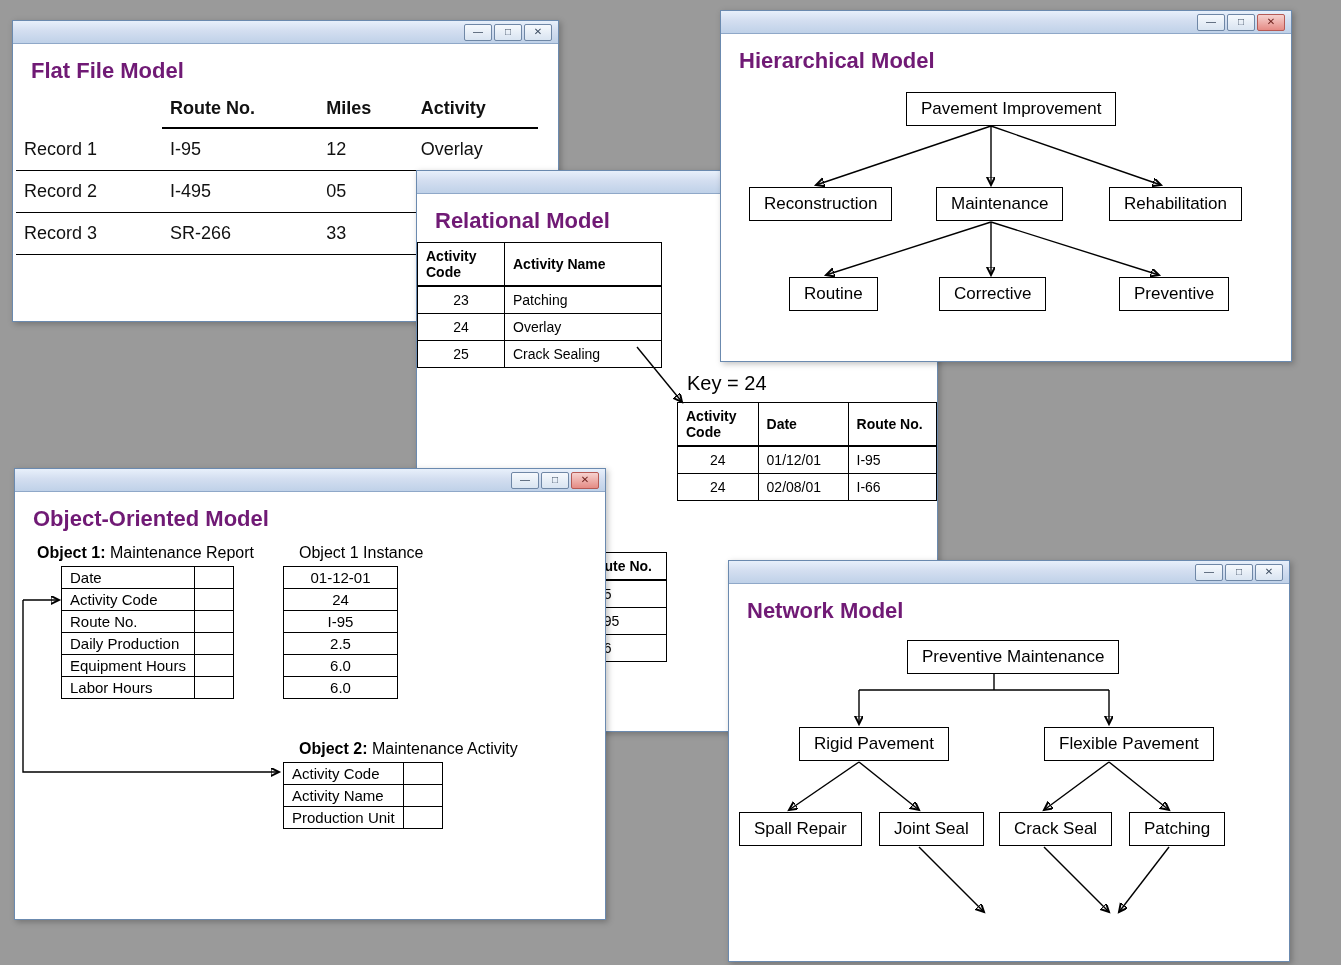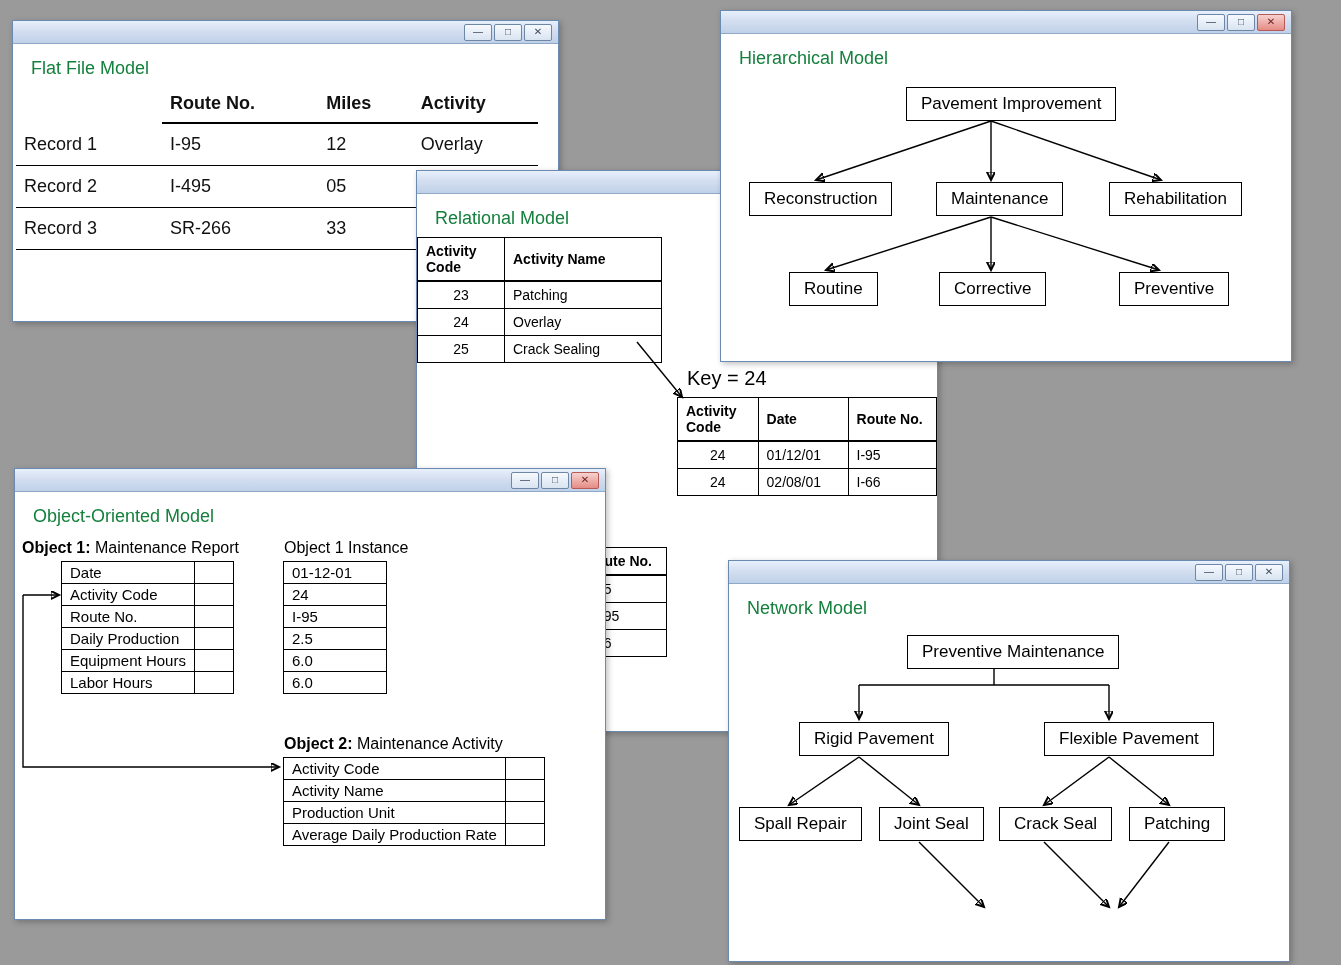--- a/index.html
+++ b/index.html
@@ -1,41 +1,41 @@
 <!DOCTYPE html>
 <html><head>
 <meta charset="utf-8">
 <style>
   html,body{margin:0;padding:0;width:1341px;height:965px;background:#9a9a9a;font-family:"Helvetica Neue",Arial,sans-serif;overflow:hidden;}
   .window{position:absolute;background:#fff;border:1px solid #6b8aaf;box-shadow:2px 2px 6px rgba(0,0,0,.25);}
   .titlebar{height:22px;background:linear-gradient(#e8f0fb,#d3def0 45%,#bfd1e8);border-bottom:1px solid #8fa8c8;position:relative;}
   .wbtns{position:absolute;right:6px;top:3px;display:flex;gap:2px;}
   .wbtn{width:26px;height:15px;border:1px solid #6f87a6;border-radius:2px;background:linear-gradient(#f6f9fd,#d9e4f1);font-size:10px;line-height:13px;text-align:center;color:#3b4b60;}
   .wbtn.close{background:linear-gradient(#f6d2cf,#e58b85);border-color:#b55a55;color:#6b1e1a;}
-  .wtitle{font-size:18px;font-weight:400;color:#15803d;padding:14px 18px 8px 18px;}
+  .wtitle{font-size:22px;font-weight:700;color:#701a75;padding:14px 18px 8px 18px;}
   .content{padding:0 20px 20px 3px;}
 
   
   .ff-table{width:100%;border-collapse:collapse;font-size:18px;color:#111;}
   .ff-table th{font-weight:700;text-align:left;border-bottom:2px solid #000;padding:6px 8px 8px 8px;}
   .ff-table td{border-bottom:1px solid #000;padding:10px 8px;font-weight:300;}
 
   
   .dtable{border-collapse:collapse;font-size:14px;}
   .dtable th,.dtable td{border:1px solid #000;padding:5px 8px;text-align:left;}
   .dtable th{font-weight:700;}
   .dtable thead tr{border-bottom:2px solid #000;}
 
   
   .node{position:absolute;border:1px solid #000;background:#fff;font-size:17px;font-weight:400;text-align:center;padding:6px 14px;white-space:nowrap;}
   svg.arrows{position:absolute;left:0;top:0;pointer-events:none;}
   svg.arrows line,svg.arrows path{stroke:#000;stroke-width:1.4;fill:none;}
 
   
-  .oo-label{font-size:16px;font-weight:400;margin:4px 0 4px 1px;}
+  .oo-label{font-size:16px;font-weight:400;margin:4px 0 4px 16px;}
   .oo-label b{font-weight:700;}
   .oo-table{border-collapse:collapse;font-size:15px;}
   .oo-table td{border:1px solid #000;padding:2px 8px;min-width:20px;}
   .oo-single td{border:1px solid #000;padding:2px 8px;}
   .keylbl{position:absolute;font-size:20px;}
 </style>
 </head>
 <body>
 
 <div class="window" style="left:12px;top:20px;width:545px;height:300px;">
@@ -245,21 +245,21 @@
           </tr>
       <tr>
             <td>Labor Hours</td>
             <td></td>
           </tr>
     </tbody>
       </table>
 
     <div class="oo-label" style="position:absolute;left:268px;top:0;">Object 1 Instance</div>
 
-    <table class="oo-table oo-single" style="position:absolute;left:268px;top:26px;width:104px;">
+    <table class="oo-table oo-single" style="position:absolute;left:268px;top:26px;width:115px;text-align:center;">
       <tbody>
           <tr>
             <td>01-12-01</td>
           </tr>
       <tr>
             <td>24</td>
           </tr>
       <tr>
             <td>I-95</td>
           </tr>
@@ -285,24 +285,20 @@
           <tr>
             <td>Activity Code</td>
             <td style="width:22px;"></td>
           </tr>
       <tr>
             <td>Activity Name</td>
             <td></td>
           </tr>
       <tr>
             <td>Production Unit</td>
-            <td></td>
-          </tr>
-      <tr>
-            <td>Average Daily Production Rate</td>
             <td></td>
           </tr>
     </tbody>
       </table>
 
     <svg class="arrows" width="590" height="360">
       <defs>
           <marker id="ah3" markerWidth="8" markerHeight="8" refX="6" refY="3" orient="auto">
             <path d="M0,0 L6,3 L0,6 Z" fill="#000"></path>
           </marker>

